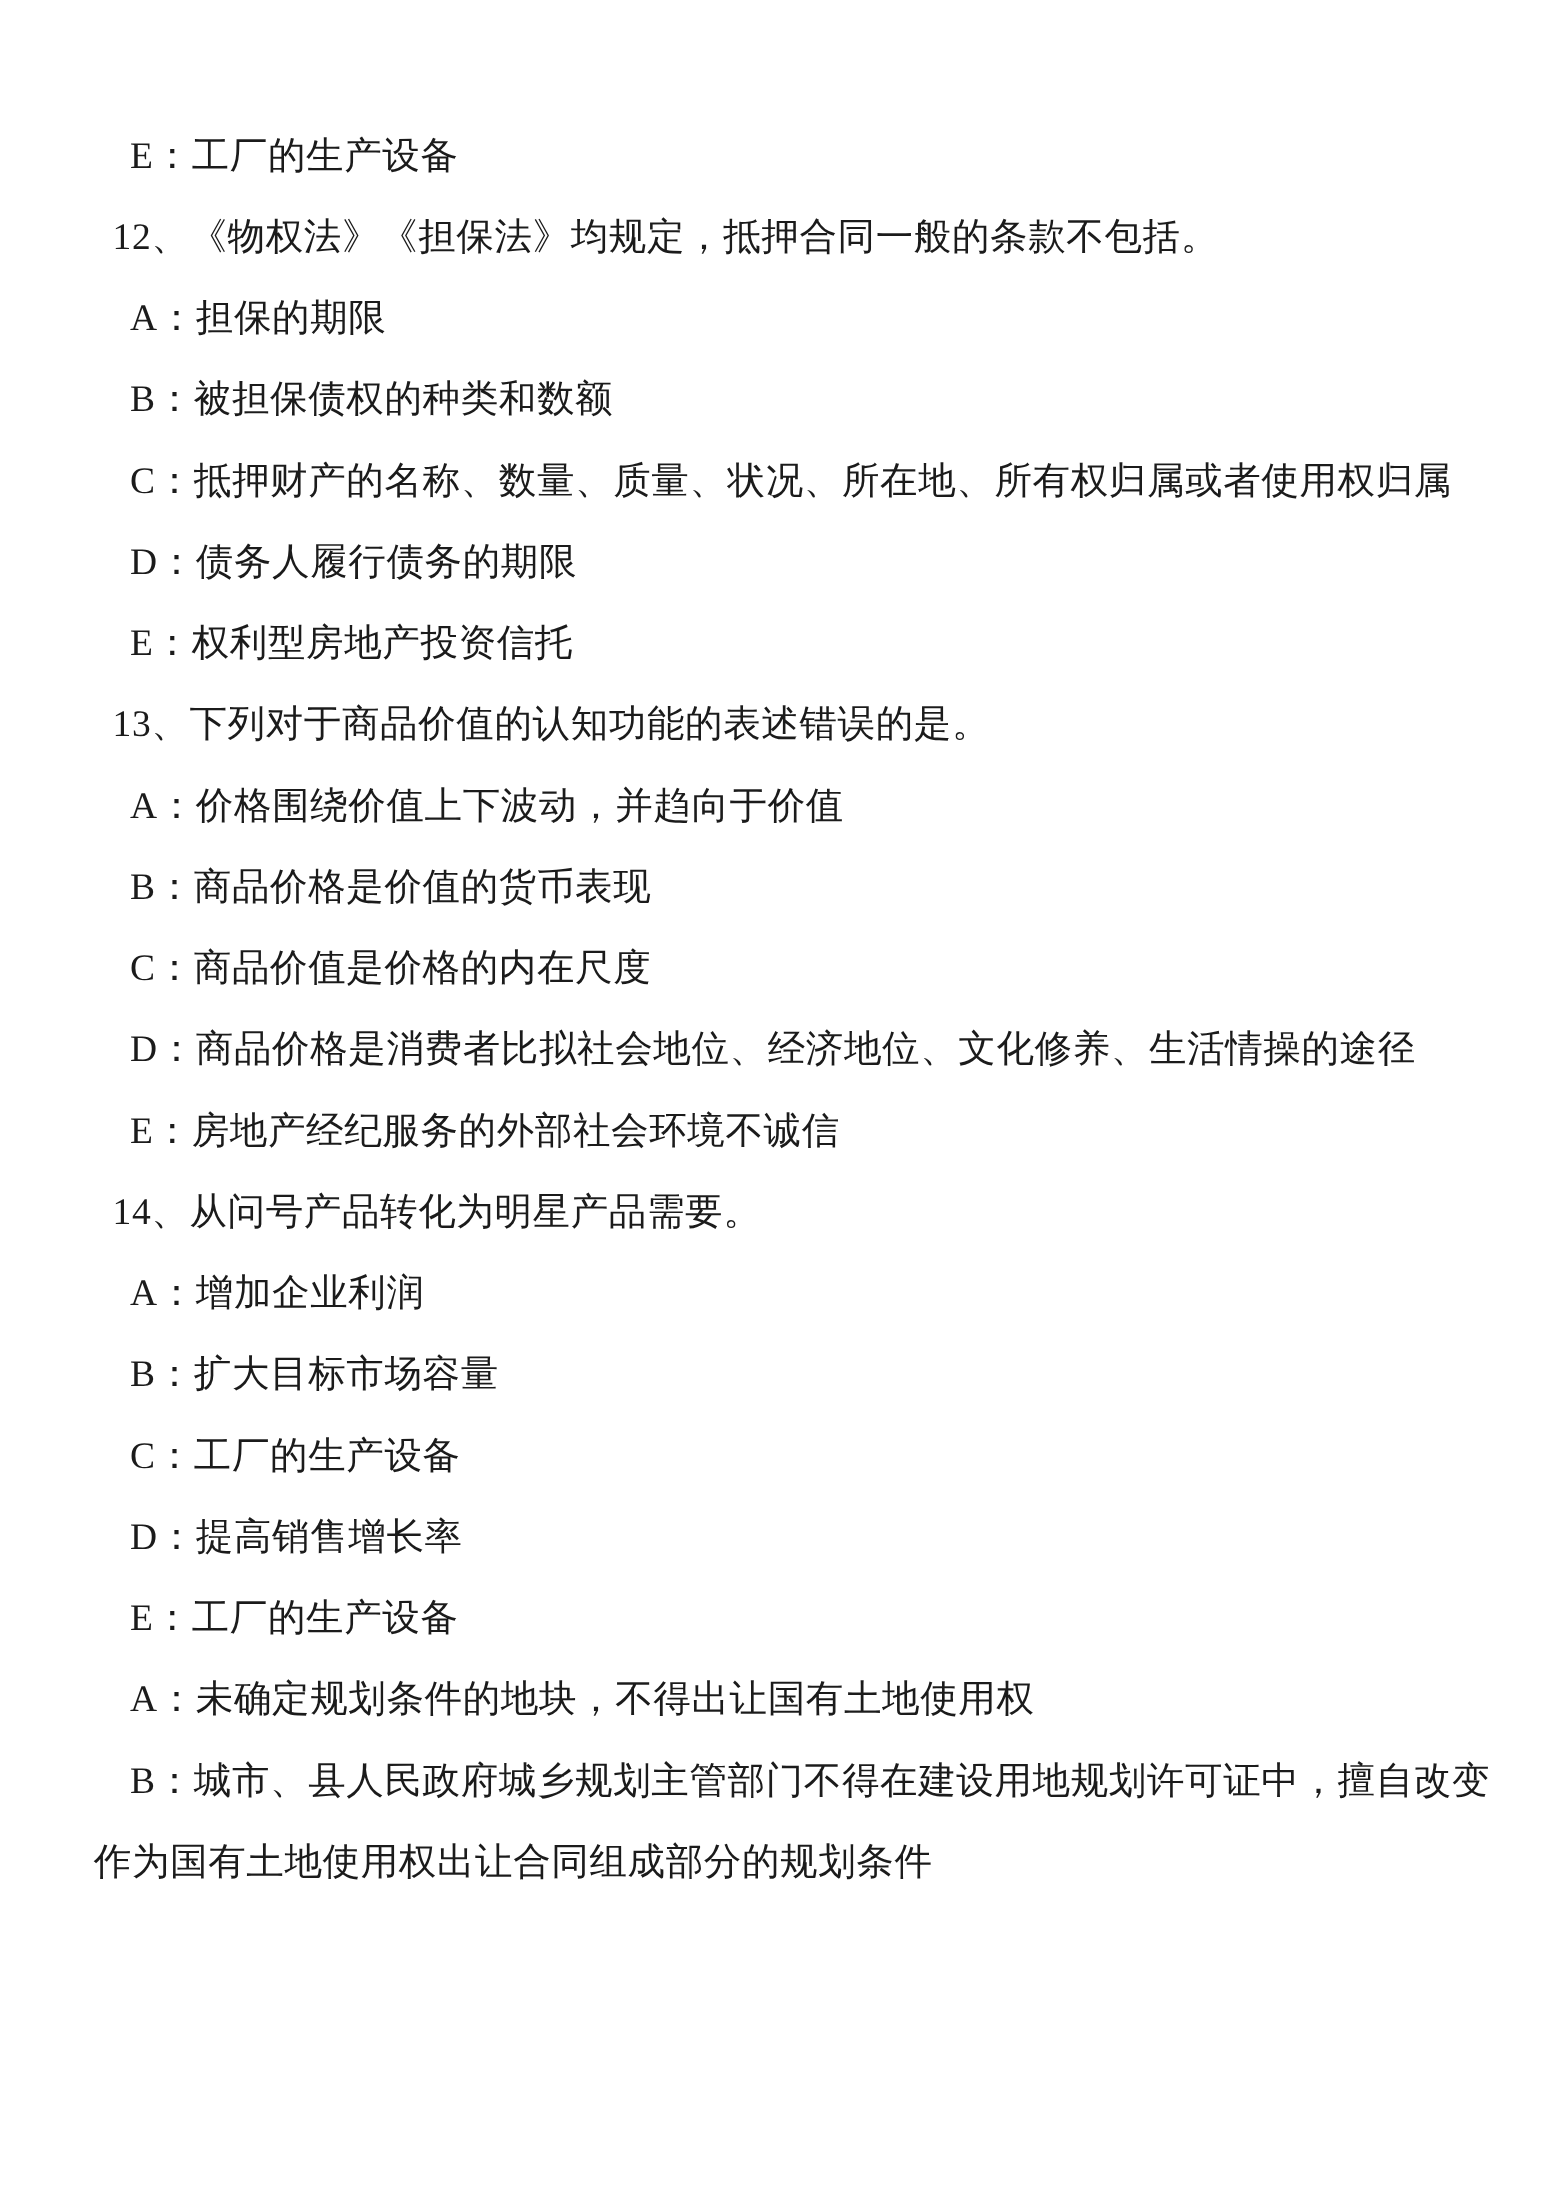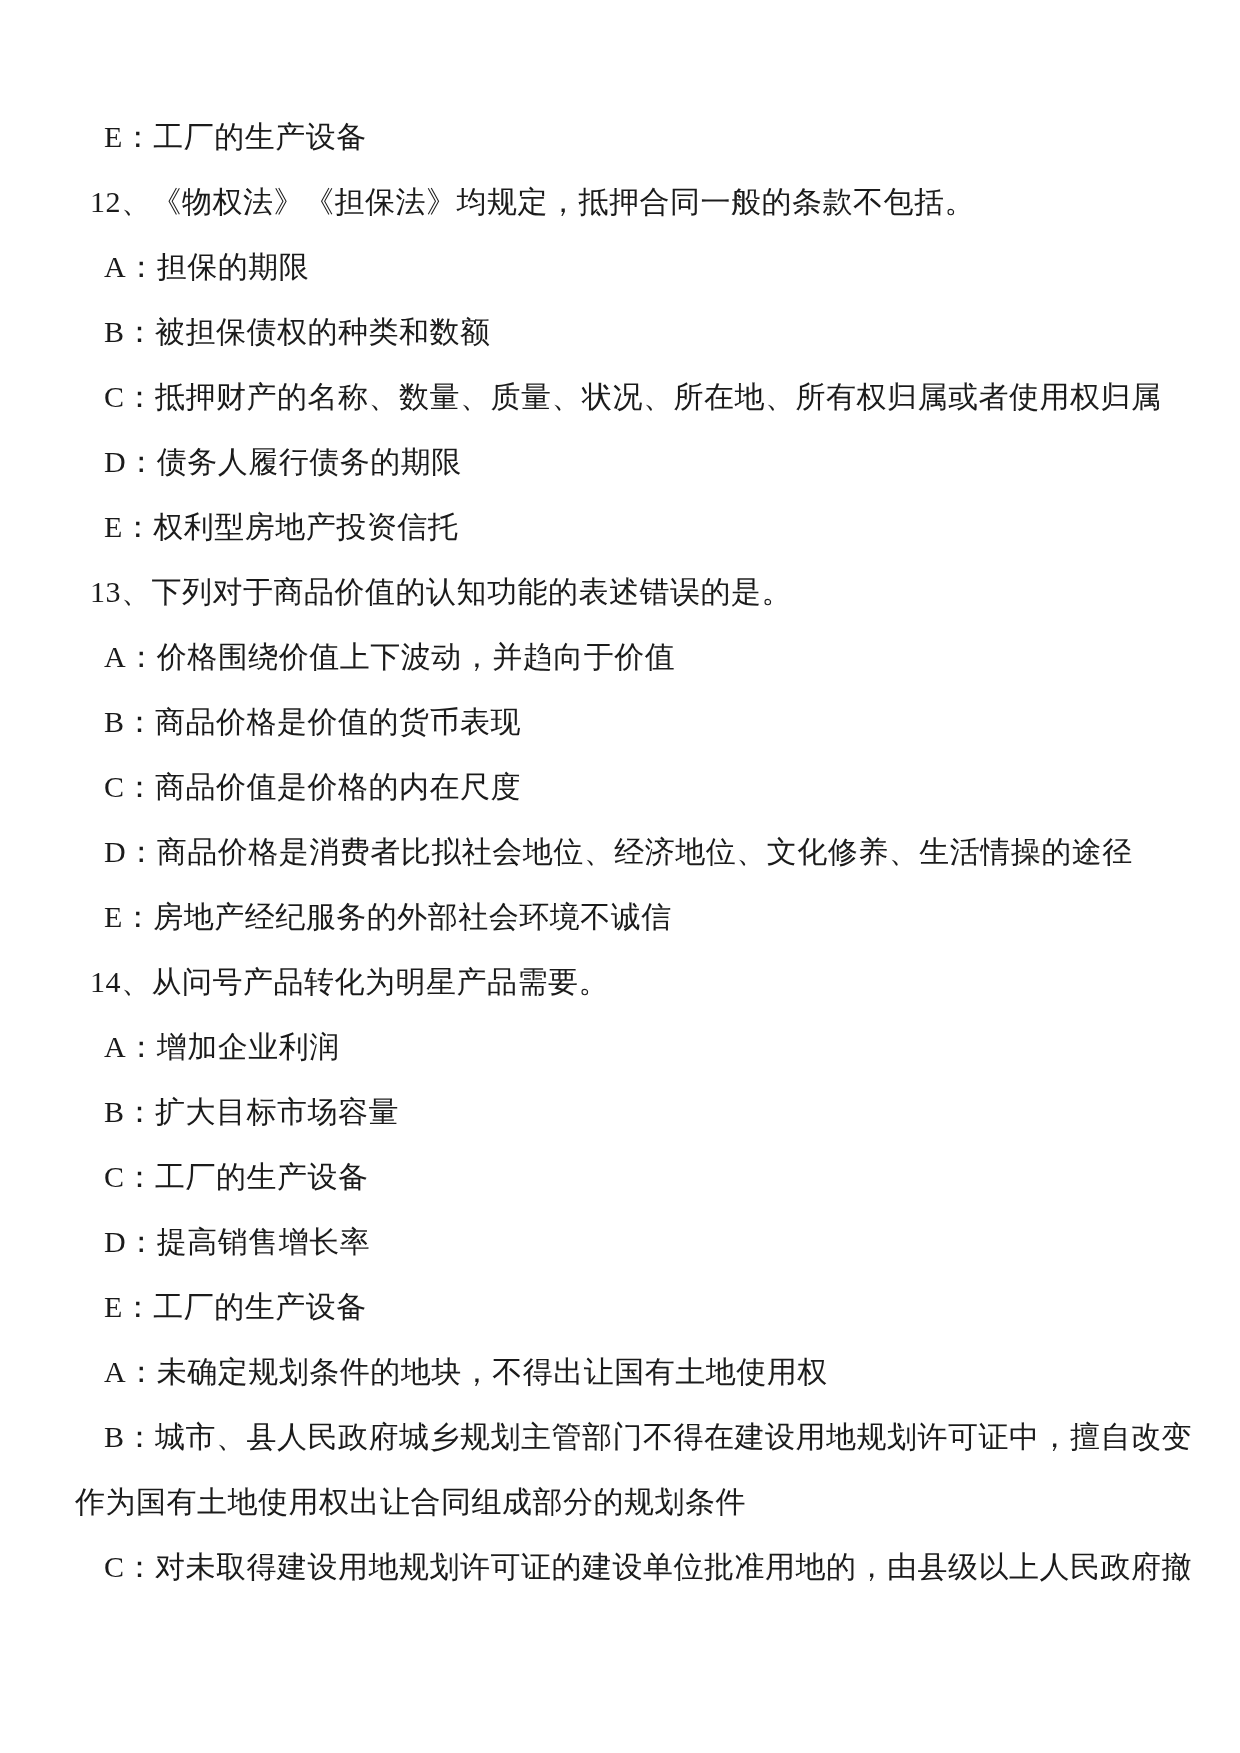--- a/index.html
+++ b/index.html
@@ -15,21 +15,20 @@
   .page {
     box-sizing: border-box;
     width: 1240px;
     height: 1331px;
     padding: 92px 60px 0 75px;
     background: #ffffff;
     font-family: "Liberation Serif", "DejaVu Serif", serif;
     font-size: 30px;
     font-weight: 400;
     color: #1b1b1b;
-    margin-top: 12px;
   }
   .line {
     height: 65px;
     line-height: 65px;
     white-space: nowrap;
     letter-spacing: 0.5px;
   }
   
   .q   { padding-left: 15px; }
   
@@ -56,14 +55,13 @@
   <div class="line opt">E：房地产经纪服务的外部社会环境不诚信</div>
   <div class="line q">14、从问号产品转化为明星产品需要。</div>
   <div class="line opt">A：增加企业利润</div>
   <div class="line opt">B：扩大目标市场容量</div>
   <div class="line opt">C：工厂的生产设备</div>
   <div class="line opt">D：提高销售增长率</div>
   <div class="line opt">E：工厂的生产设备</div>
   <div class="line opt">A：未确定规划条件的地块，不得出让国有土地使用权</div>
   <div class="line opt">B：城市、县人民政府城乡规划主管部门不得在建设用地规划许可证中，擅自改变</div>
   <div class="line cont">作为国有土地使用权出让合同组成部分的规划条件</div>
-  <div class="line opt">C：对未取得建设用地规划许可证的建设单位批准用地的，由县级以上人民政府撤</div>
 </main>
 
 </body></html>

